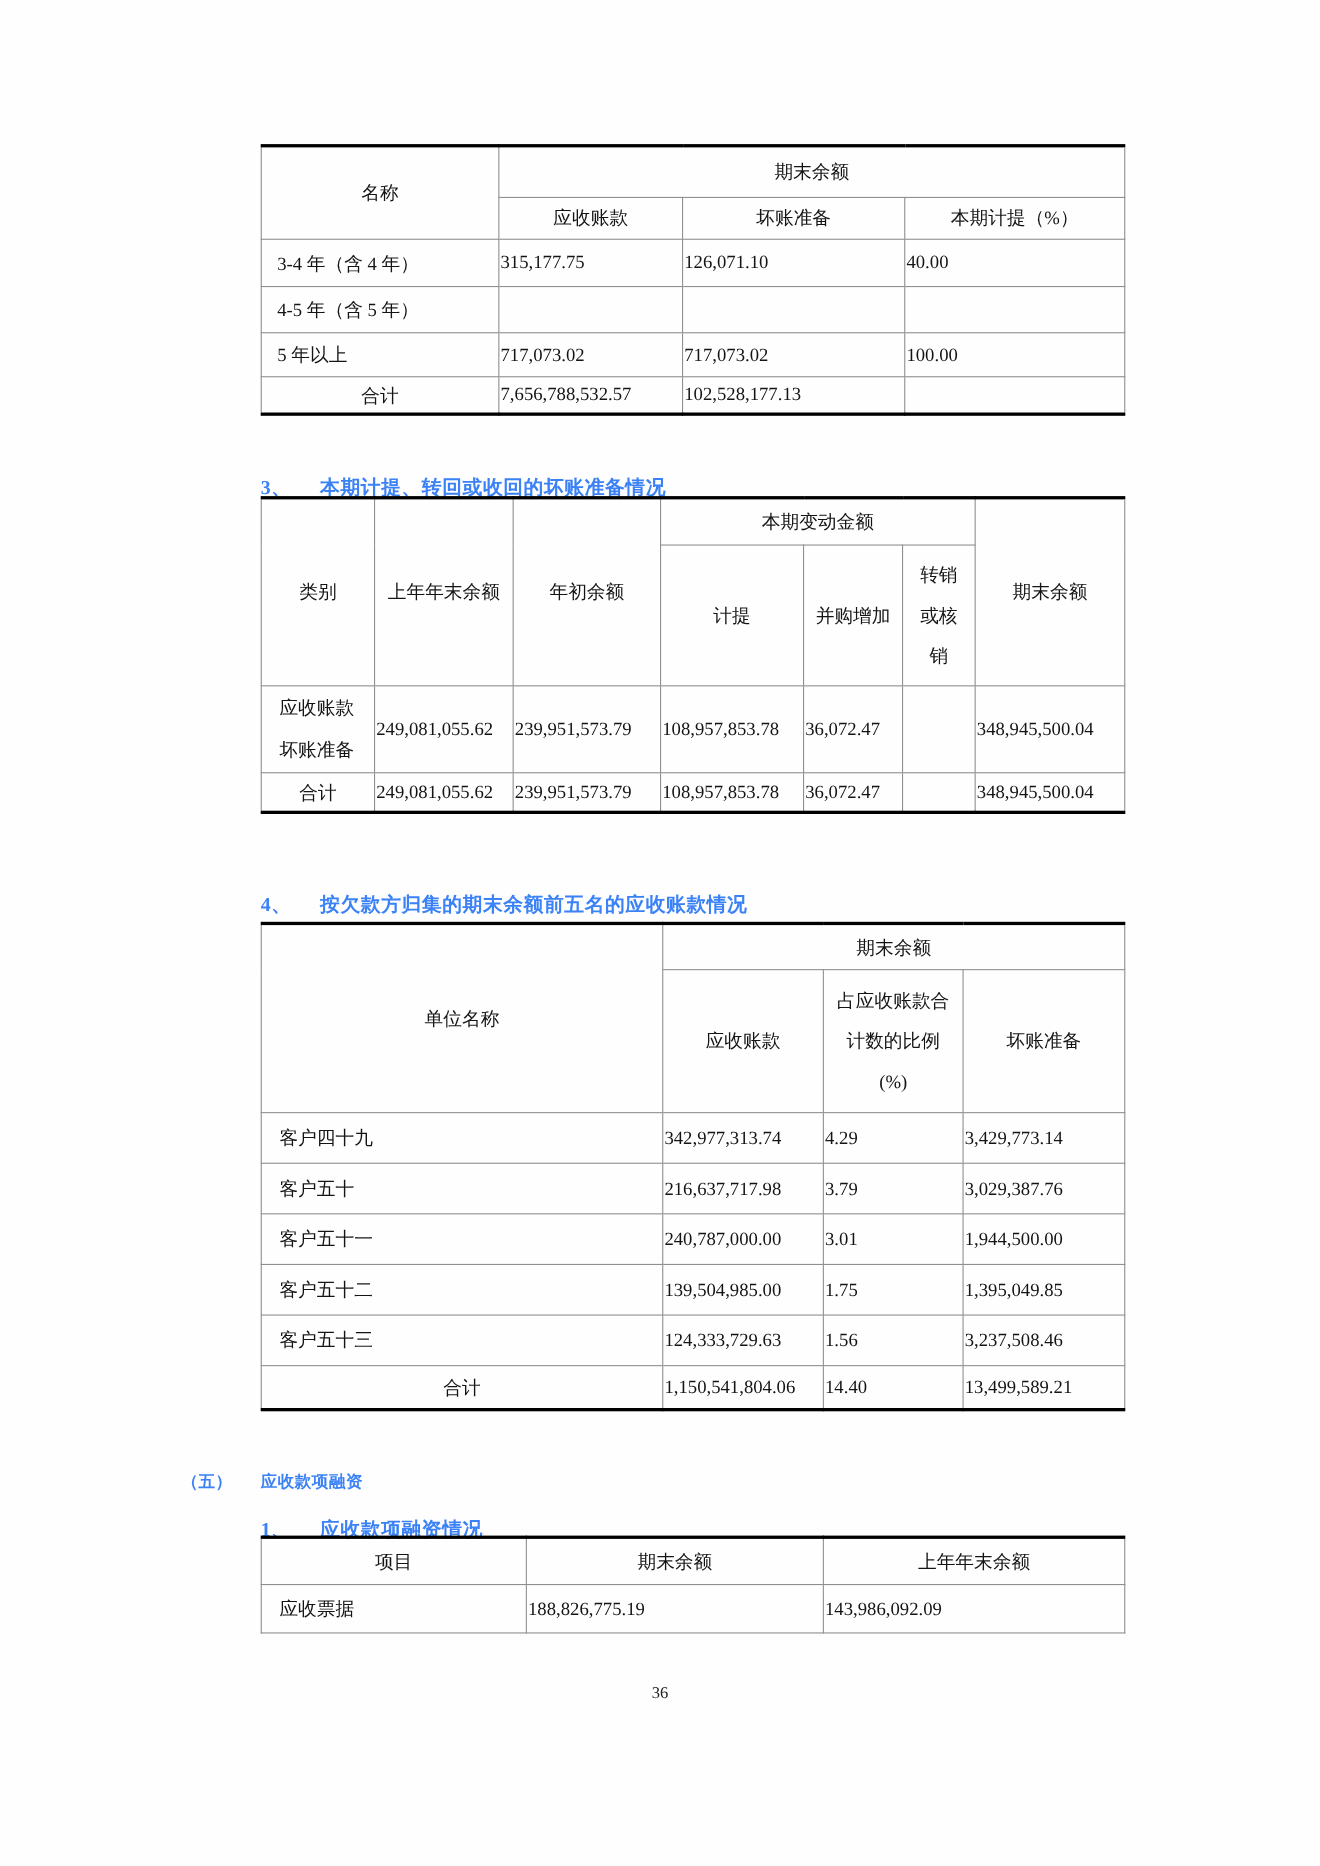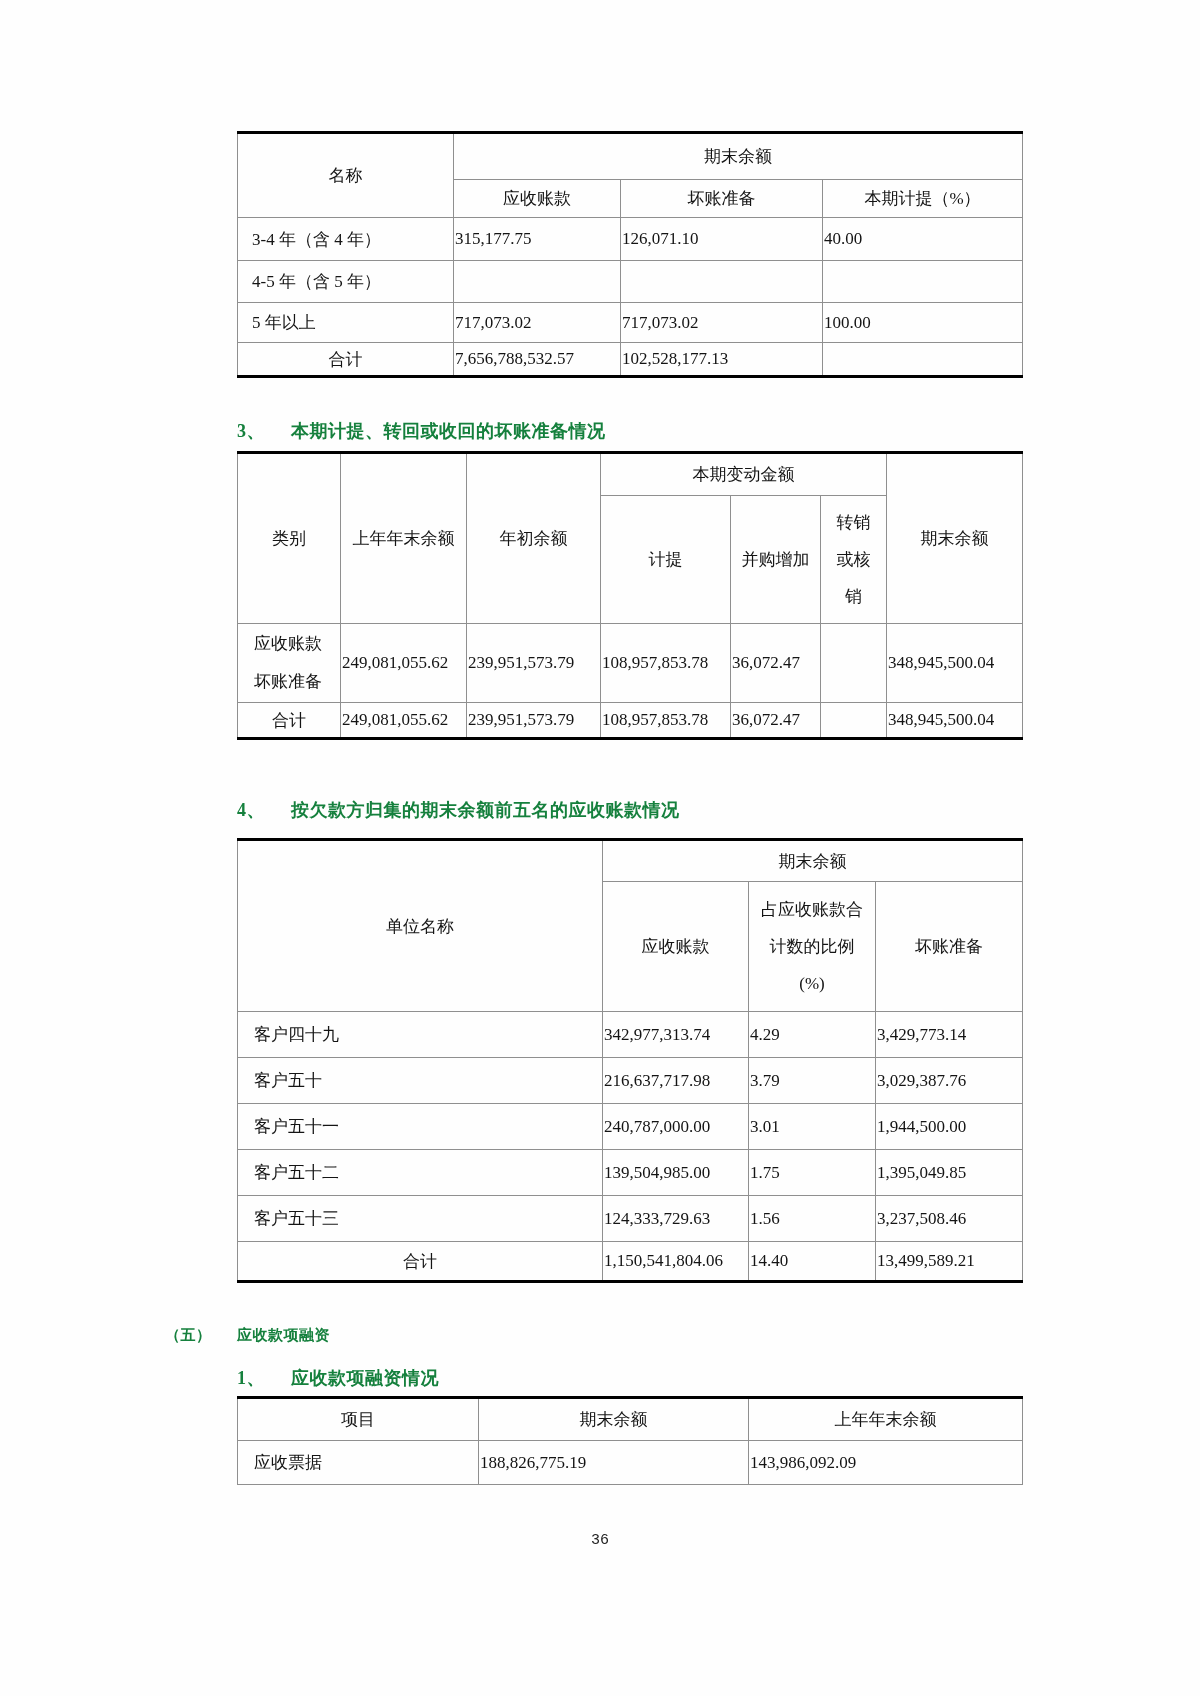--- a/index.html
+++ b/index.html
@@ -19,28 +19,28 @@
     border:1px solid #8f8f8f;vertical-align:middle;
     overflow:hidden;white-space:nowrap;
   }
   td.c{text-align:center;}
   td.lbl{text-align:left;padding-left:14px;}
   td.lbl2{text-align:left;padding-left:16px;}
   td.num{text-align:left;padding-right:9px;}
   .ml{line-height:37px;}           
   .ml2{line-height:38px;}          
   .heading{
-    position:absolute;font-weight:bold;font-size:18px;color:#15803d;
-    white-space:nowrap;letter-spacing:0.5px;
+    position:absolute;font-weight:bold;font-size:18px;color:#3b82f6;
+    white-space:nowrap;letter-spacing:0.5px;margin-top:12px;
   }
   .heading .idx{display:inline-block;width:54px;}
   .heading .idx.wide{width:72px;}
   .pagenum{
     position:absolute;top:1532px;left:0;width:1200px;text-align:center;
-    font-family:Liberation Mono, monospace;font-size:15px;color:#222;
+    font-family:Liberation Serif, serif;font-size:15px;color:#222;
   }
 </style>
 </head>
 <body>
 
 <div class="page">
 
   <table class="tbl" style="top:131px">
     <colgroup>
         <col style="width:216px">

